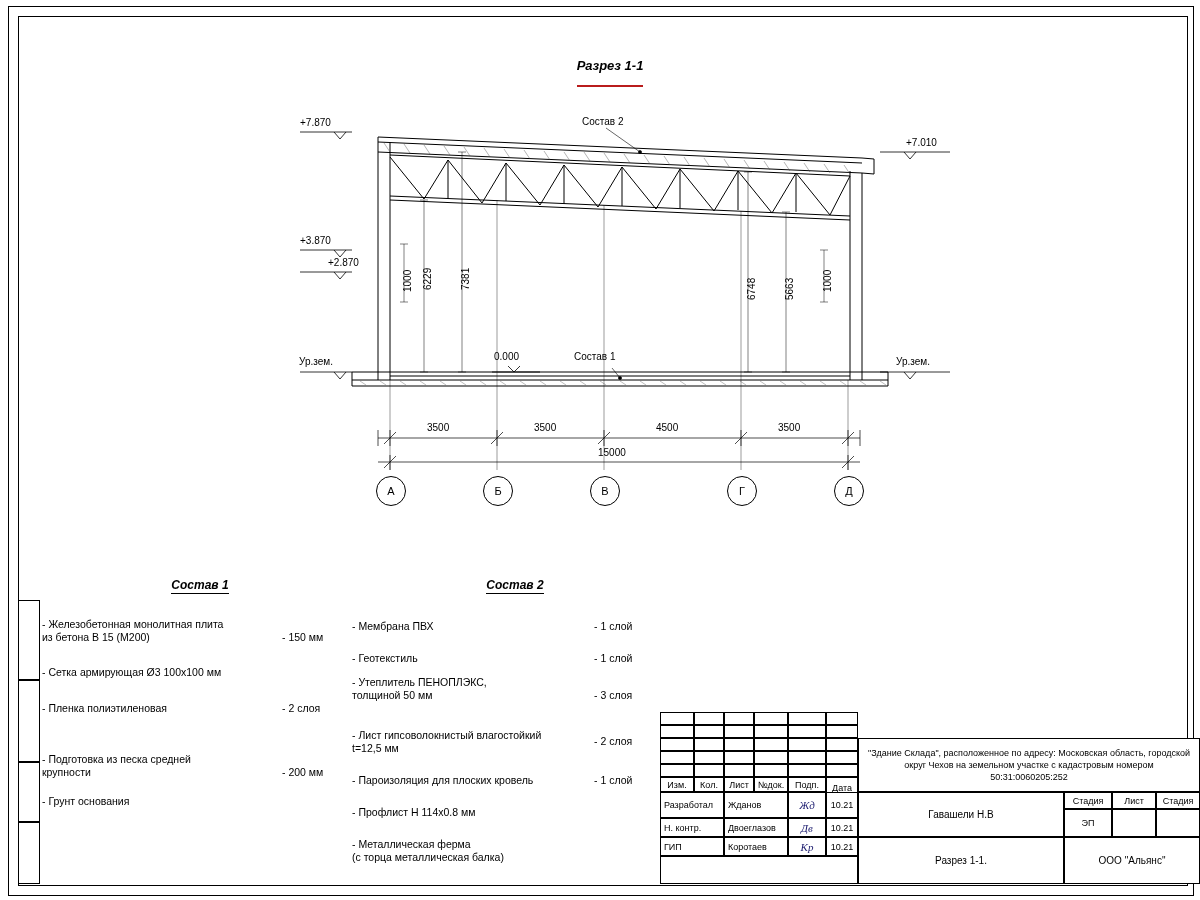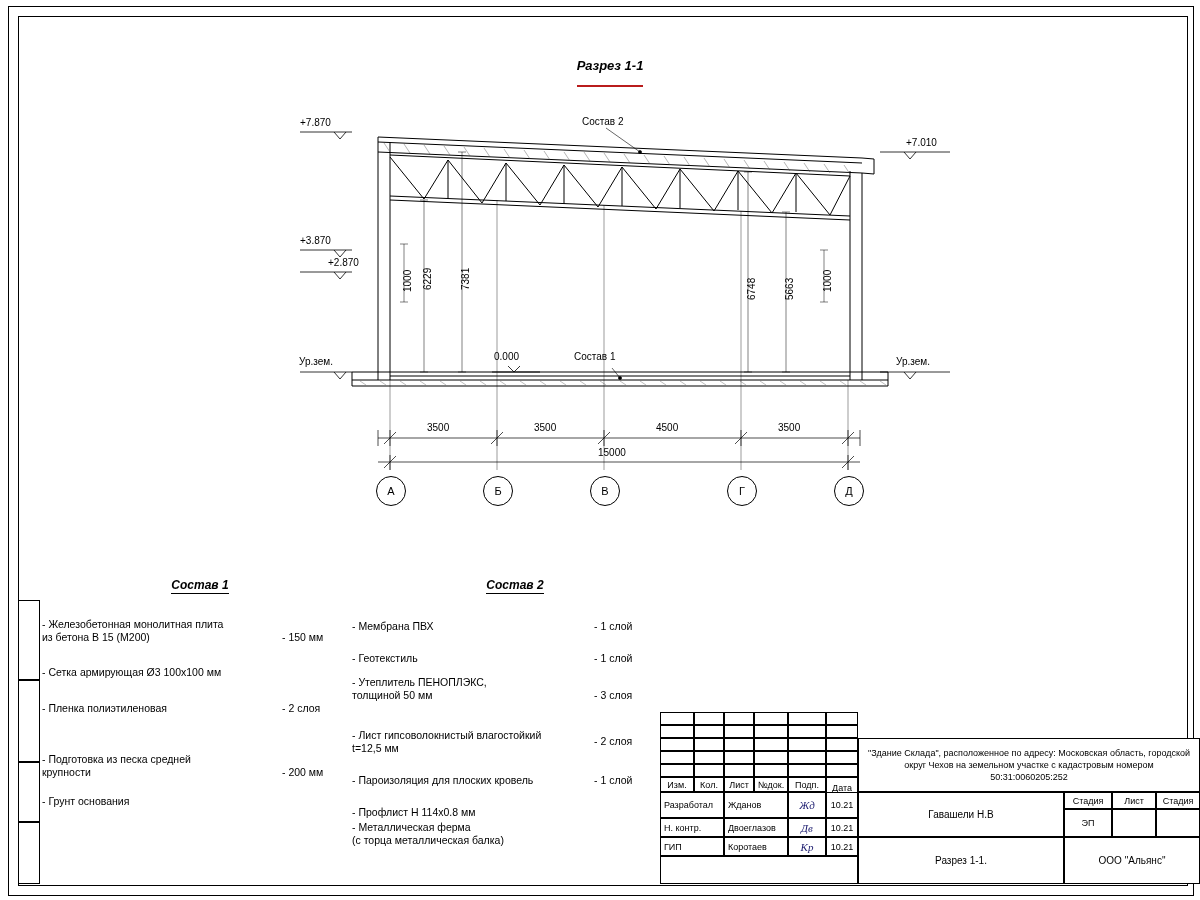--- a/index.html
+++ b/index.html
@@ -352,21 +352,21 @@
     </div>
     <div class="comp-row" style="margin-bottom:19px;">
       <span class="txt" style="white-space:pre-line;">- Лист гипсоволокнистый влагостойкий
   t=12,5 мм</span>
       <span class="qty" style="top:6px;">- 2 слоя</span>
     </div>
     <div class="comp-row" style="margin-bottom:19px;">
       <span class="txt" style="white-space:pre-line;">- Пароизоляция для плоских кровель</span>
       <span class="qty">- 1 слой</span>
     </div>
-    <div class="comp-row" style="margin-bottom:2px;">
+    <div class="comp-row" style="margin-bottom:19px;">
       <span class="txt" style="white-space:pre-line;">- Профлист Н 114х0.8 мм</span>
       <span class="qty"></span>
     </div>
     <div class="comp-row">
       <span class="txt" style="white-space:pre-line;">- Металлическая ферма
   (с торца металлическая балка)</span>
       <span class="qty"></span>
     </div>
   </div>
 

